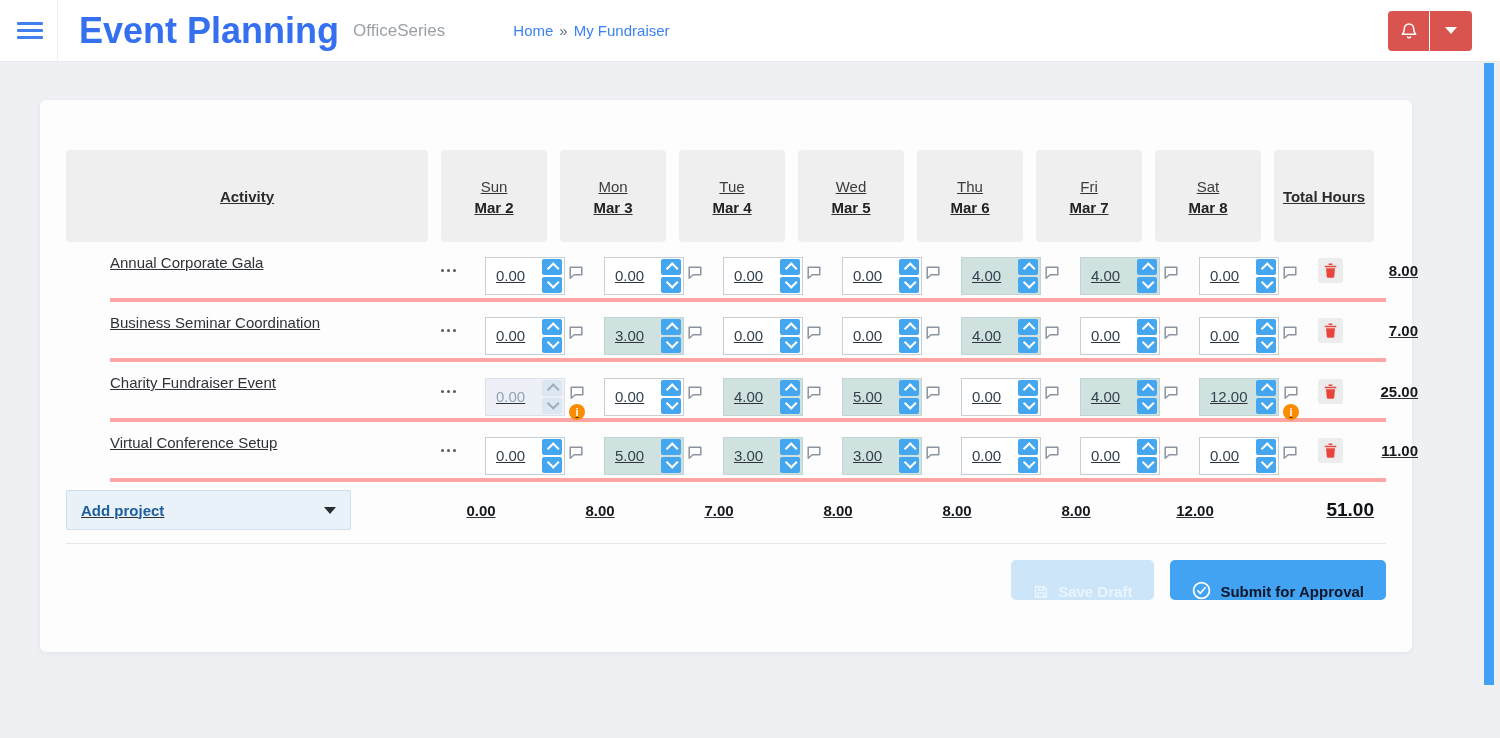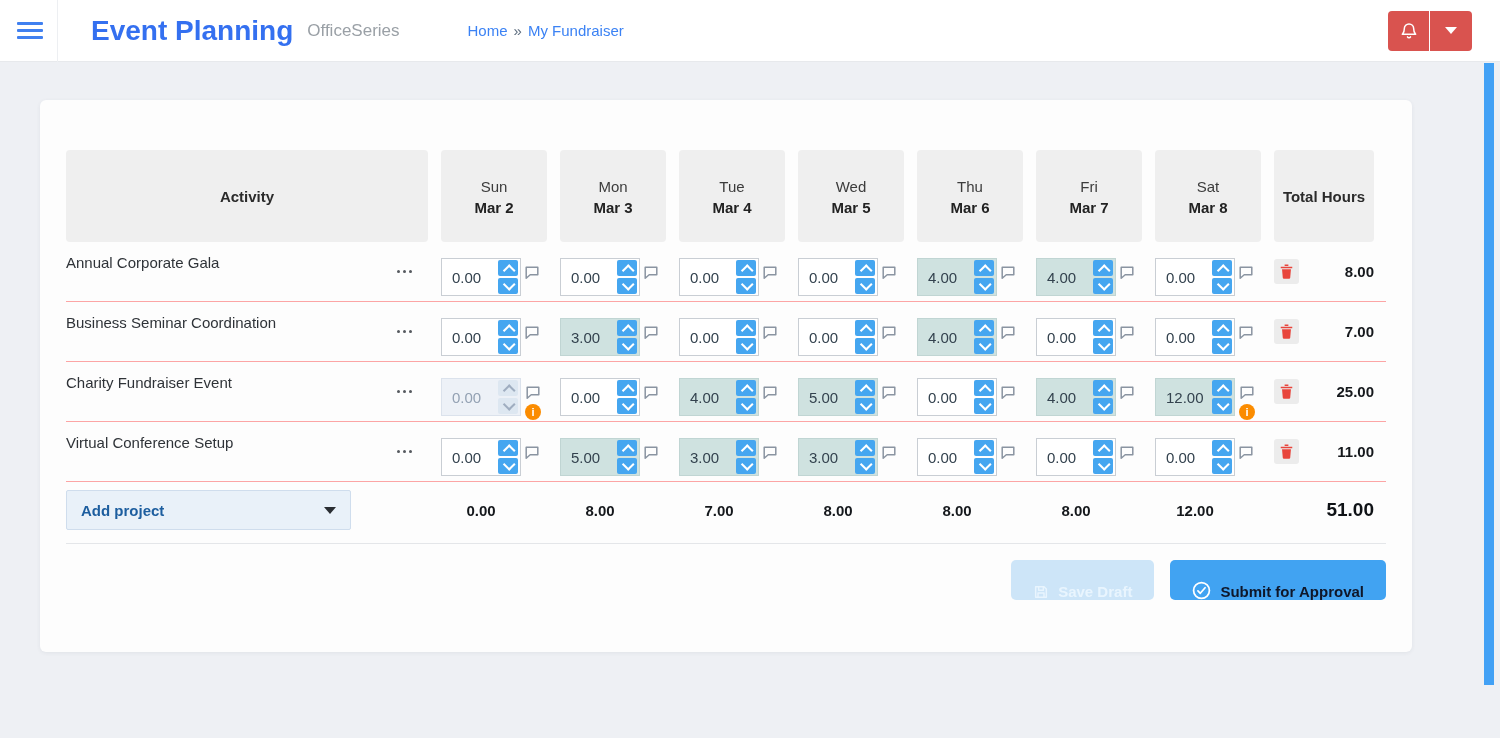--- a/index.html
+++ b/index.html
@@ -11,47 +11,47 @@
     overflow:hidden;
     color:#2f3338;
   }
   
   .topbar { position:absolute; top:0; left:0; width:1500px; height:62px; background:#fff;
             border-bottom:1px solid #e7e9ec; display:flex; align-items:center; }
   .hamburger { margin-left:17px; width:26px; background:none; border:none; cursor:pointer;
                display:flex; flex-direction:column; gap:4px; }
   .hamburger span { display:block; height:3px; background:#4080f0; border-radius:1px; }
   .topbar-divider { width:1px; height:62px; background:#edeff2; margin-left:14px; }
-  .brand { color:#3470f0; font-size:28px; font-weight:bold; margin-left:33px; white-space:nowrap; }
+  .brand { color:#3470f0; font-size:36px; font-weight:bold; margin-left:21px; white-space:nowrap; }
   .suite { color:#9aa0a6; font-size:17px; margin-left:14px; }
   .breadcrumb { margin-left:68px; font-size:15px; display:flex; align-items:center; gap:6px; }
   .breadcrumb a { color:#3b82f4; text-decoration:none; cursor:pointer; }
   .crumb-sep { color:#5f6f80; }
   .topbar-actions { margin-left:auto; margin-right:28px; display:flex; }
   .tb-btn { width:42px; height:40px; background:#d9534f; border:none; display:flex;
             align-items:center; justify-content:center; cursor:pointer; }
   .tb-btn.bell { border-radius:4px 0 0 4px; border-right:1px solid #fff; }
   .tb-btn.acct { border-radius:0 4px 4px 0; }
   .caret-down-white { width:0; height:0; border-left:6px solid transparent;
                       border-right:6px solid transparent; border-top:7px solid #fff; }
   
   .scrollbar { position:absolute; top:63px; right:6px; width:10px; height:622px; background:#42a1f5; }
   
   .card { position:absolute; left:40px; top:100px; width:1372px; height:552px;
           background:#fdfdfd; border-radius:6px; box-shadow:0 1px 4px rgba(40,50,70,.07);
           padding:50px 26px 0; }
-  .grid { display:grid; grid-template-columns:362px repeat(7,106px) 100px; column-gap:13px; }
+  .grid { display:grid; grid-template-columns:362px repeat(7,106px) 100px; column-gap:13px;text-decoration:underline; }
   
   .hcell { background:#efefef; border-radius:4px; height:92px; display:flex; flex-direction:column;
            align-items:center; justify-content:center; font-size:15px; color:#3c3c3c; }
   .hcell .day  { line-height:20px; }
   .hcell .date { font-weight:bold; color:#222; margin-top:2px; }
   .hcell.activity, .hcell.total { font-weight:bold; color:#2b2b2b; }
   
-  .trow { height:60px; border-bottom:1px solid #fca5a5; align-items:center; }
+  .trow { height:60px; border-bottom:4px solid #fca5a5; align-items:center;margin-left:44px; }
   .act-cell { display:flex; justify-content:space-between; height:100%; }
   .act-name { font-size:15px; color:#2f3338; padding-top:12px; }
   .row-menu { display:flex; gap:3px; align-items:center; padding-right:16px; cursor:pointer;
               background:none; border:none; }
   .row-menu i { width:3px; height:3px; background:#55595f; border-radius:50%; display:block; }
   .day-cell { display:flex; gap:4px; align-items:center; height:100%; padding-top:11px; }
   .input-group { width:80px; height:38px; border:1px solid #c9ced4; background:#fff;
                  display:flex; align-items:center; padding:2px; }
   .input-group .val { flex:1; width:44px; border:none; background:transparent; font-size:15px;
                       color:#33424e; padding-left:8px; font-family:inherit; outline:none; }

